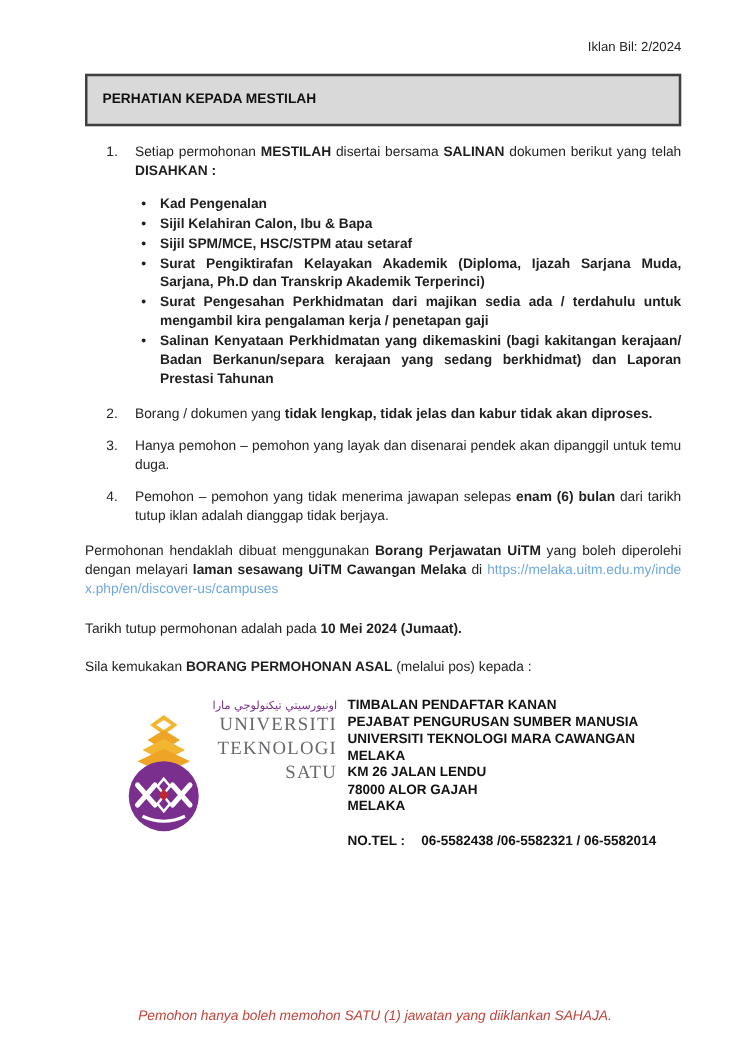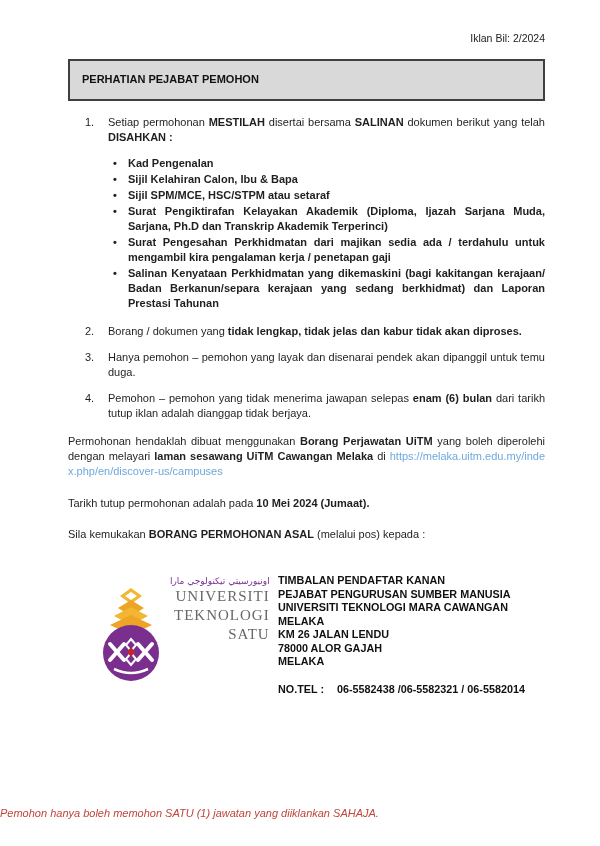--- a/index.html
+++ b/index.html
@@ -31,49 +31,50 @@
   .bullets{margin-top:11px;margin-bottom:2px;}
   .bullet-row{display:flex;margin-left:5px;margin-bottom:1px;font-weight:bold;}
   .bullet-row .marker{width:15px;flex:0 0 15px;}
   .bullet-row .btext{flex:1;text-align:justify;}
   .section-heading{
     margin:24px 55px 0 68px;
     font-weight:bold;text-decoration:underline;font-size:11px;
   }
   .para{margin:13px 55px 0 68px;text-align:justify;}
   .para.nojust{text-align:left;}
-  .recipient{margin:32px 55px 0 100px;display:flex;}
+  .recipient{margin:16px 55px 0 100px;display:flex;}
   .logo-block{width:178px;flex:0 0 178px;display:flex;}
   .emblem{width:62px;flex:0 0 62px;}
   .wordmark{margin-left:8px;padding-top:2px;}
   .jawi{font-family:"DejaVu Sans", sans-serif;font-size:9px;line-height:11px;color:#7a2e8e;letter-spacing:1px;}
   .org-line{
     font-family:"Liberation Serif", serif;
     font-size:15px;line-height:19px;color:#67686b;letter-spacing:1px;text-align:right;
   }
   .address{flex:1;font-weight:bold;font-size:10.8px;line-height:13.5px;color:#111;}
   .phone{margin-top:14px;font-weight:bold;}
   .phone .phone-num{margin-left:10px;}
   .footer-note{
     position:absolute;left:0;right:0;top:806px;
+    text-align:center;
     font-style:italic;font-size:11px;
     color:#c0453c;
   }
 </style>
 </head>
 <body>
 
 <div class="page">
 
   <div class="meta">
     <div>Iklan Bil: 2/2024</div>
   </div>
 
   <div class="notice-box">
-    <span>PERHATIAN PEJABAT PEMOHON</span>
+    <span>PERHATIAN KEPADA MESTILAH</span>
   </div>
 
   <div class="items">
 
     <div class="item">
       <span class="num">1.</span>
       <div class="itext">
         <div><span>Setiap permohonan </span><span class="seg-bold">MESTILAH</span><span> disertai bersama </span><span class="seg-bold">SALINAN</span><span> dokumen berikut yang telah </span><span class="seg-bold">DISAHKAN :</span></div>
         <div class="bullets">
           <div class="bullet-row">

